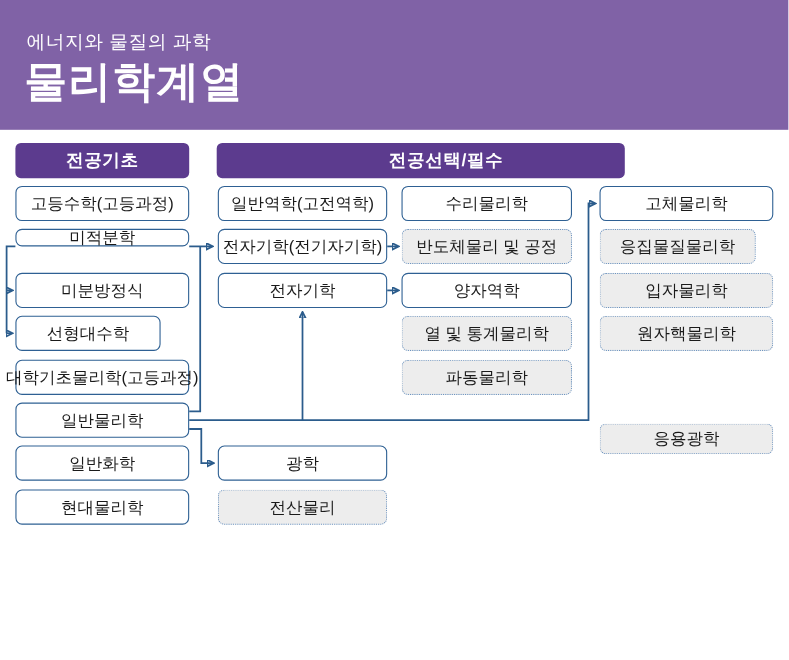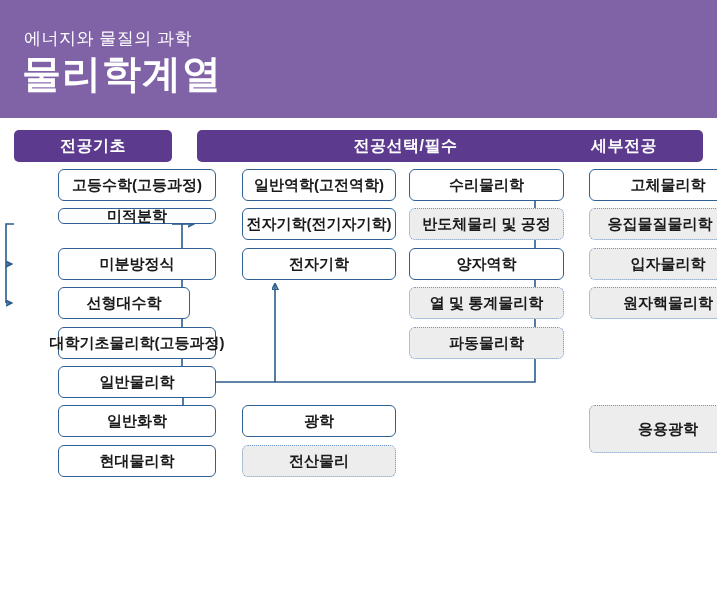--- a/index.html
+++ b/index.html
@@ -34,42 +34,40 @@
     background:var(--column-header-bg);color:var(--header-text);
     display:flex;align-items:center;justify-content:center;
     font-size:16px;font-weight:700;letter-spacing:0.5px;
   }
   #col-header-1{left:14px;top:130px;width:158px;}
   #col-header-2{left:197px;top:130px;width:325px;padding-left:46px;}
   #col-header-3{left:545px;top:130px;width:158px;}
   .box{
     position:absolute;box-sizing:border-box;border-radius:6px;
     display:flex;align-items:center;justify-content:center;
-    font-size:15px;font-weight:700;color:var(--text);white-space:nowrap;
+    font-size:15px;font-weight:400;color:var(--text);white-space:nowrap;
     background:#ffffff;
-    margin-left:44px;
   }
   .box.solid{border:1.6px solid var(--solid-border);}
   .box.dashed{border:1.6px dotted var(--dashed-border);background:var(--dashed-bg);}
   svg.connectors{position:absolute;left:0;top:0;width:717px;height:600px;pointer-events:none;}
   svg.connectors path{stroke:var(--line);stroke-width:1.6;fill:none;}
 </style>
 </head>
 <body>
 
 <div class="canvas">
 
   <div class="hero">
     <div class="hero-subtitle">에너지와 물질의 과학</div>
     <div class="hero-title">물리학계열</div>
   </div>
 
   <div class="col-header" id="col-header-1">전공기초</div>
   <div class="col-header" id="col-header-2">전공선택/필수</div>
-  <div class="col-header" id="col-header-3">세부전공</div>
 
   <svg class="connectors" viewBox="0 0 717 600">
     <defs>
       <marker id="arrow" markerWidth="7" markerHeight="7" refX="5.5" refY="3" orient="auto" markerUnits="userSpaceOnUse">
         <path d="M0,0 L6,3 L0,6 Z" fill="#2b5c8c" stroke="none"></path>
       </marker>
     </defs>
     <path d="M172 224 H193" marker-end="url(#arrow)"></path>
     <path d="M172 374 H182 V224"></path>
     <path d="M14 224 H6 V303"></path>
@@ -98,16 +96,16 @@
       <div class="box dashed" style="left: 198px; top: 445px; width: 154px; height: 32px;">전산물리</div>
       <div class="box solid" style="left: 365px; top: 169px; width: 155px; height: 32px;">수리물리학</div>
       <div class="box dashed" style="left: 365px; top: 208px; width: 155px; height: 32px;">반도체물리 및 공정</div>
       <div class="box solid" style="left: 365px; top: 248px; width: 155px; height: 32px;">양자역학</div>
       <div class="box dashed" style="left: 365px; top: 287px; width: 155px; height: 32px;">열 및 통계물리학</div>
       <div class="box dashed" style="left: 365px; top: 327px; width: 155px; height: 32px;">파동물리학</div>
       <div class="box solid" style="left: 545px; top: 169px; width: 158px; height: 32px;">고체물리학</div>
       <div class="box dashed" style="left: 545px; top: 208px; width: 142px; height: 32px;">응집물질물리학</div>
       <div class="box dashed" style="left: 545px; top: 248px; width: 158px; height: 32px;">입자물리학</div>
       <div class="box dashed" style="left: 545px; top: 287px; width: 158px; height: 32px;">원자핵물리학</div>
-      <div class="box dashed" style="left: 545px; top: 405px; width: 158px; height: 48px;">응용광학</div>
+      <div class="box dashed" style="left: 545px; top: 385px; width: 158px; height: 28px;">응용광학</div>
     </div>
 
 </div>
 
 </body></html>

